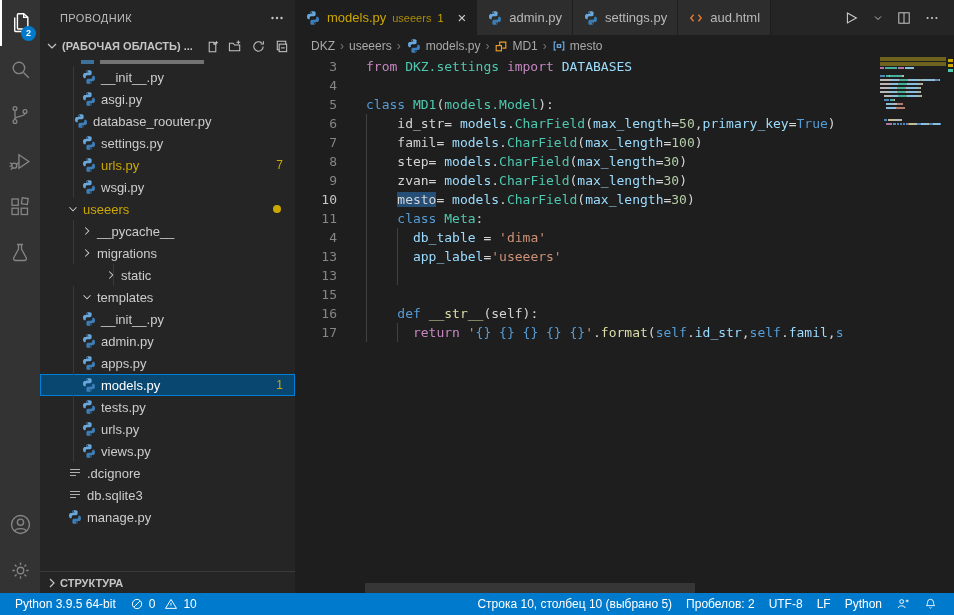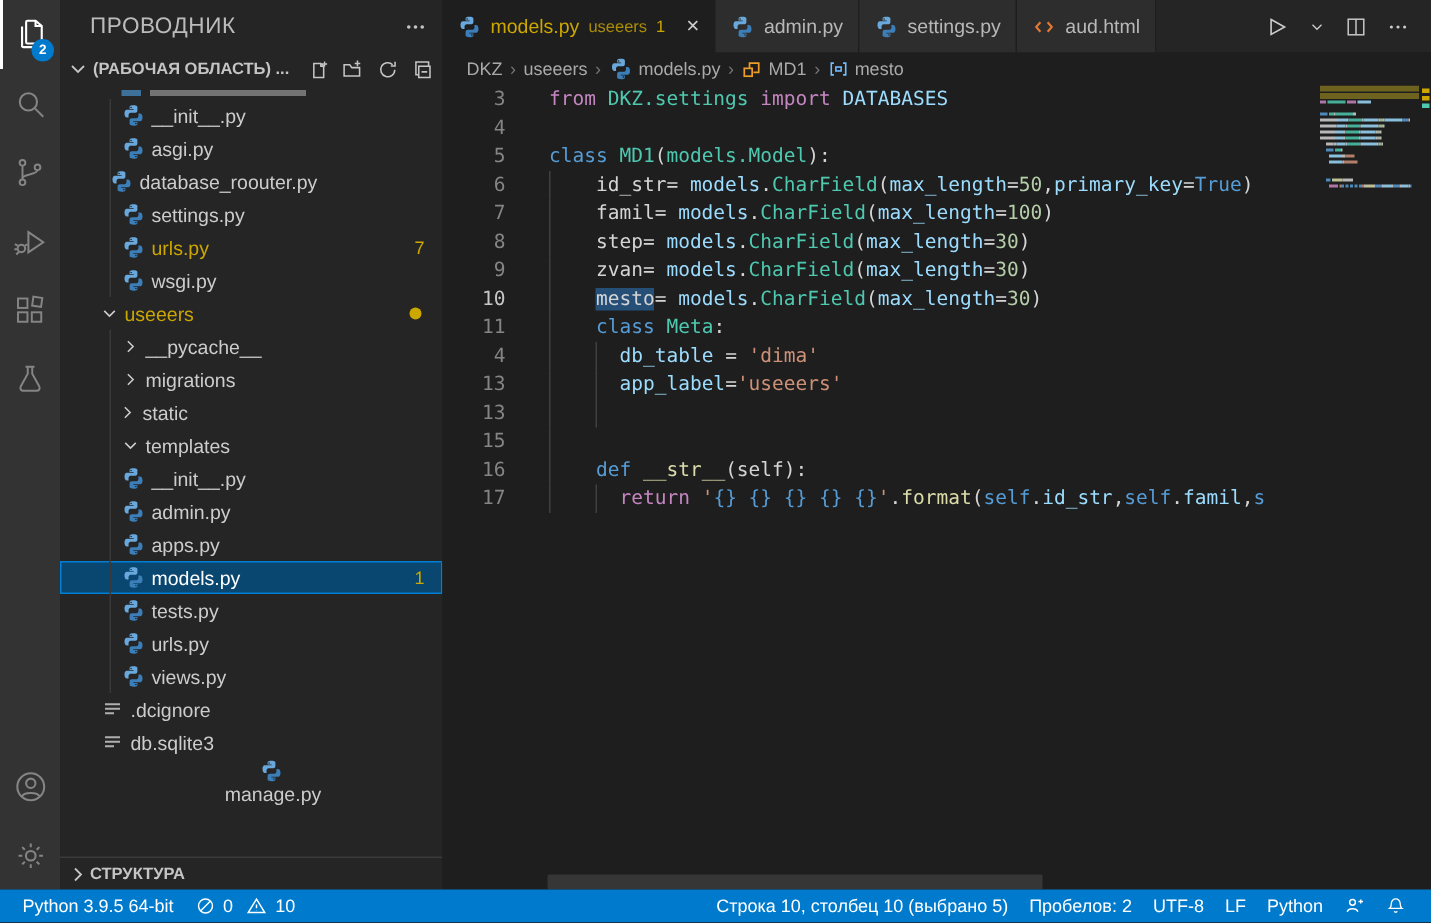--- a/index.html
+++ b/index.html
@@ -10,21 +10,21 @@
   #activitybar { position:absolute; left:0; top:0; width:40px; bottom:22px; background:var(--activitybar-bg); display:flex; flex-direction:column; align-items:center; }
   .ab-item { width:40px; height:46px; display:flex; align-items:center; justify-content:center; position:relative; cursor:pointer; }
   .ab-item svg { stroke:#858585; fill:none; stroke-width:1.3; }
   .ab-item.active svg { stroke:#ffffff; }
   .ab-item.active { border-left:2px solid #ffffff; }
   .ab-badge { position:absolute; right:4px; bottom:5px; min-width:15px; height:15px; background:var(--accent); color:#fff; border-radius:50%; font-size:9px; line-height:15px; text-align:center; font-weight:bold; }
   .ab-spacer { flex:1; }
 
   
   #sidebar { position:absolute; left:40px; top:0; width:255px; bottom:22px; background:var(--sidebar-bg); overflow:hidden; }
-  #sb-header { height:35px; display:flex; align-items:center; padding:0 10px 0 20px; font-size:15px; letter-spacing:.4px; color:#bbbbbb;gap:19px; }
+  #sb-header { height:35px; display:flex; align-items:center; padding:0 10px 0 20px; font-size:11px; letter-spacing:.4px; color:#bbbbbb;gap:19px; }
   #sb-header .more { margin-left:auto; cursor:pointer; }
   #sb-section { height:22px; display:flex; align-items:center; font-size:11px; font-weight:bold; color:#c5c5c5; padding:0 6px 0 4px; cursor:pointer; }
   #sb-section .sec-label { margin-left:2px; white-space:nowrap; overflow:hidden; flex:1; }
   .sec-actions { display:flex; gap:8px; }
   .sec-actions span, #sb-header .more { display:flex; align-items:center; }
   .sec-actions svg, #sb-header svg { stroke:#c5c5c5; fill:none; stroke-width:1.1; }
 
   #tree { position:absolute; top:57px; left:0; right:0; bottom:22px; overflow:hidden; }
   .t-row { height:22px; display:flex; align-items:center; position:relative; cursor:pointer; color:#cccccc; white-space:nowrap; }
   .t-row .chev { display:flex; width:14px; justify-content:center; flex:none; }
@@ -297,21 +297,21 @@
       </div>
       <div class="t-row" style="padding-left: 40px; text-align: right;">
         <span class="t-guide" style="left: 33px;"></span>
         <span class="chev">
           <svg width="16" height="16" viewBox="0 0 16 16">
             <path fill="none" stroke="#cccccc" stroke-width="1.2" d="M6 4l4 4-4 4"></path>
           </svg>
         </span>
         <span class="t-label">migrations</span>
       </div>
-      <div class="t-row" style="padding-left: 38px;">
+      <div class="t-row" style="padding-left: 24px; margin-left: 40px;">
         <span class="t-guide" style="left: 33px;"></span>
         <span class="chev">
           <svg width="16" height="16" viewBox="0 0 16 16">
             <path fill="none" stroke="#cccccc" stroke-width="1.2" d="M6 4l4 4-4 4"></path>
           </svg>
         </span>
         <span class="t-label">static</span>
       </div>
       <div class="t-row" style="padding-left: 40px;">
         <span class="t-guide" style="left: 33px;"></span>
@@ -402,21 +402,21 @@
         <span class="t-label">.dcignore</span>
       </div>
       <div class="t-row" style="padding-left: 26px;">
         <span class="ficon">
           <svg width="16" height="16" viewBox="0 0 16 16">
             <path stroke="#b0b0b0" stroke-width="1.2" fill="none" d="M3 4.5h10M3 7.5h10M3 10.5h6"></path>
           </svg>
         </span>
         <span class="t-label">db.sqlite3</span>
       </div>
-      <div class="t-row" style="padding-left: 26px; flex-direction: column;">
+      <div class="t-row" style="padding-left: 26px;">
         <span class="ficon">
           <svg width="16" height="16" viewBox="0 0 16 16">
             <path fill="#69A8DC" d="M7.9 1.2c-2.7 0-2.5 1.2-2.5 1.2v1.3h2.7v.4H3.9S2 3.8 2 6.6s1.7 2.7 1.7 2.7h1V7.9S4.6 6.2 6.4 6.2H9s1.6 0 1.6-1.6v-2S11 1.2 7.9 1.2zM6.4 2.1a.55.55 0 1 1 0 1.1.55.55 0 0 1 0-1.1z"></path>
             <path fill="#3C7EB8" d="M8.1 14.8c2.7 0 2.5-1.2 2.5-1.2v-1.3H7.9v-.4h4.2s1.9.3 1.9-2.5-1.7-2.7-1.7-2.7h-1v1.4s.1 1.7-1.7 1.7H7s-1.6 0-1.6 1.6v2S5 14.8 8.1 14.8zm1.5-.9a.55.55 0 1 1 0-1.1.55.55 0 0 1 0 1.1z"></path>
           </svg>
         </span>
         <span class="t-label">manage.py</span>
       </div>
     </div>
   <div id="sb-outline">

